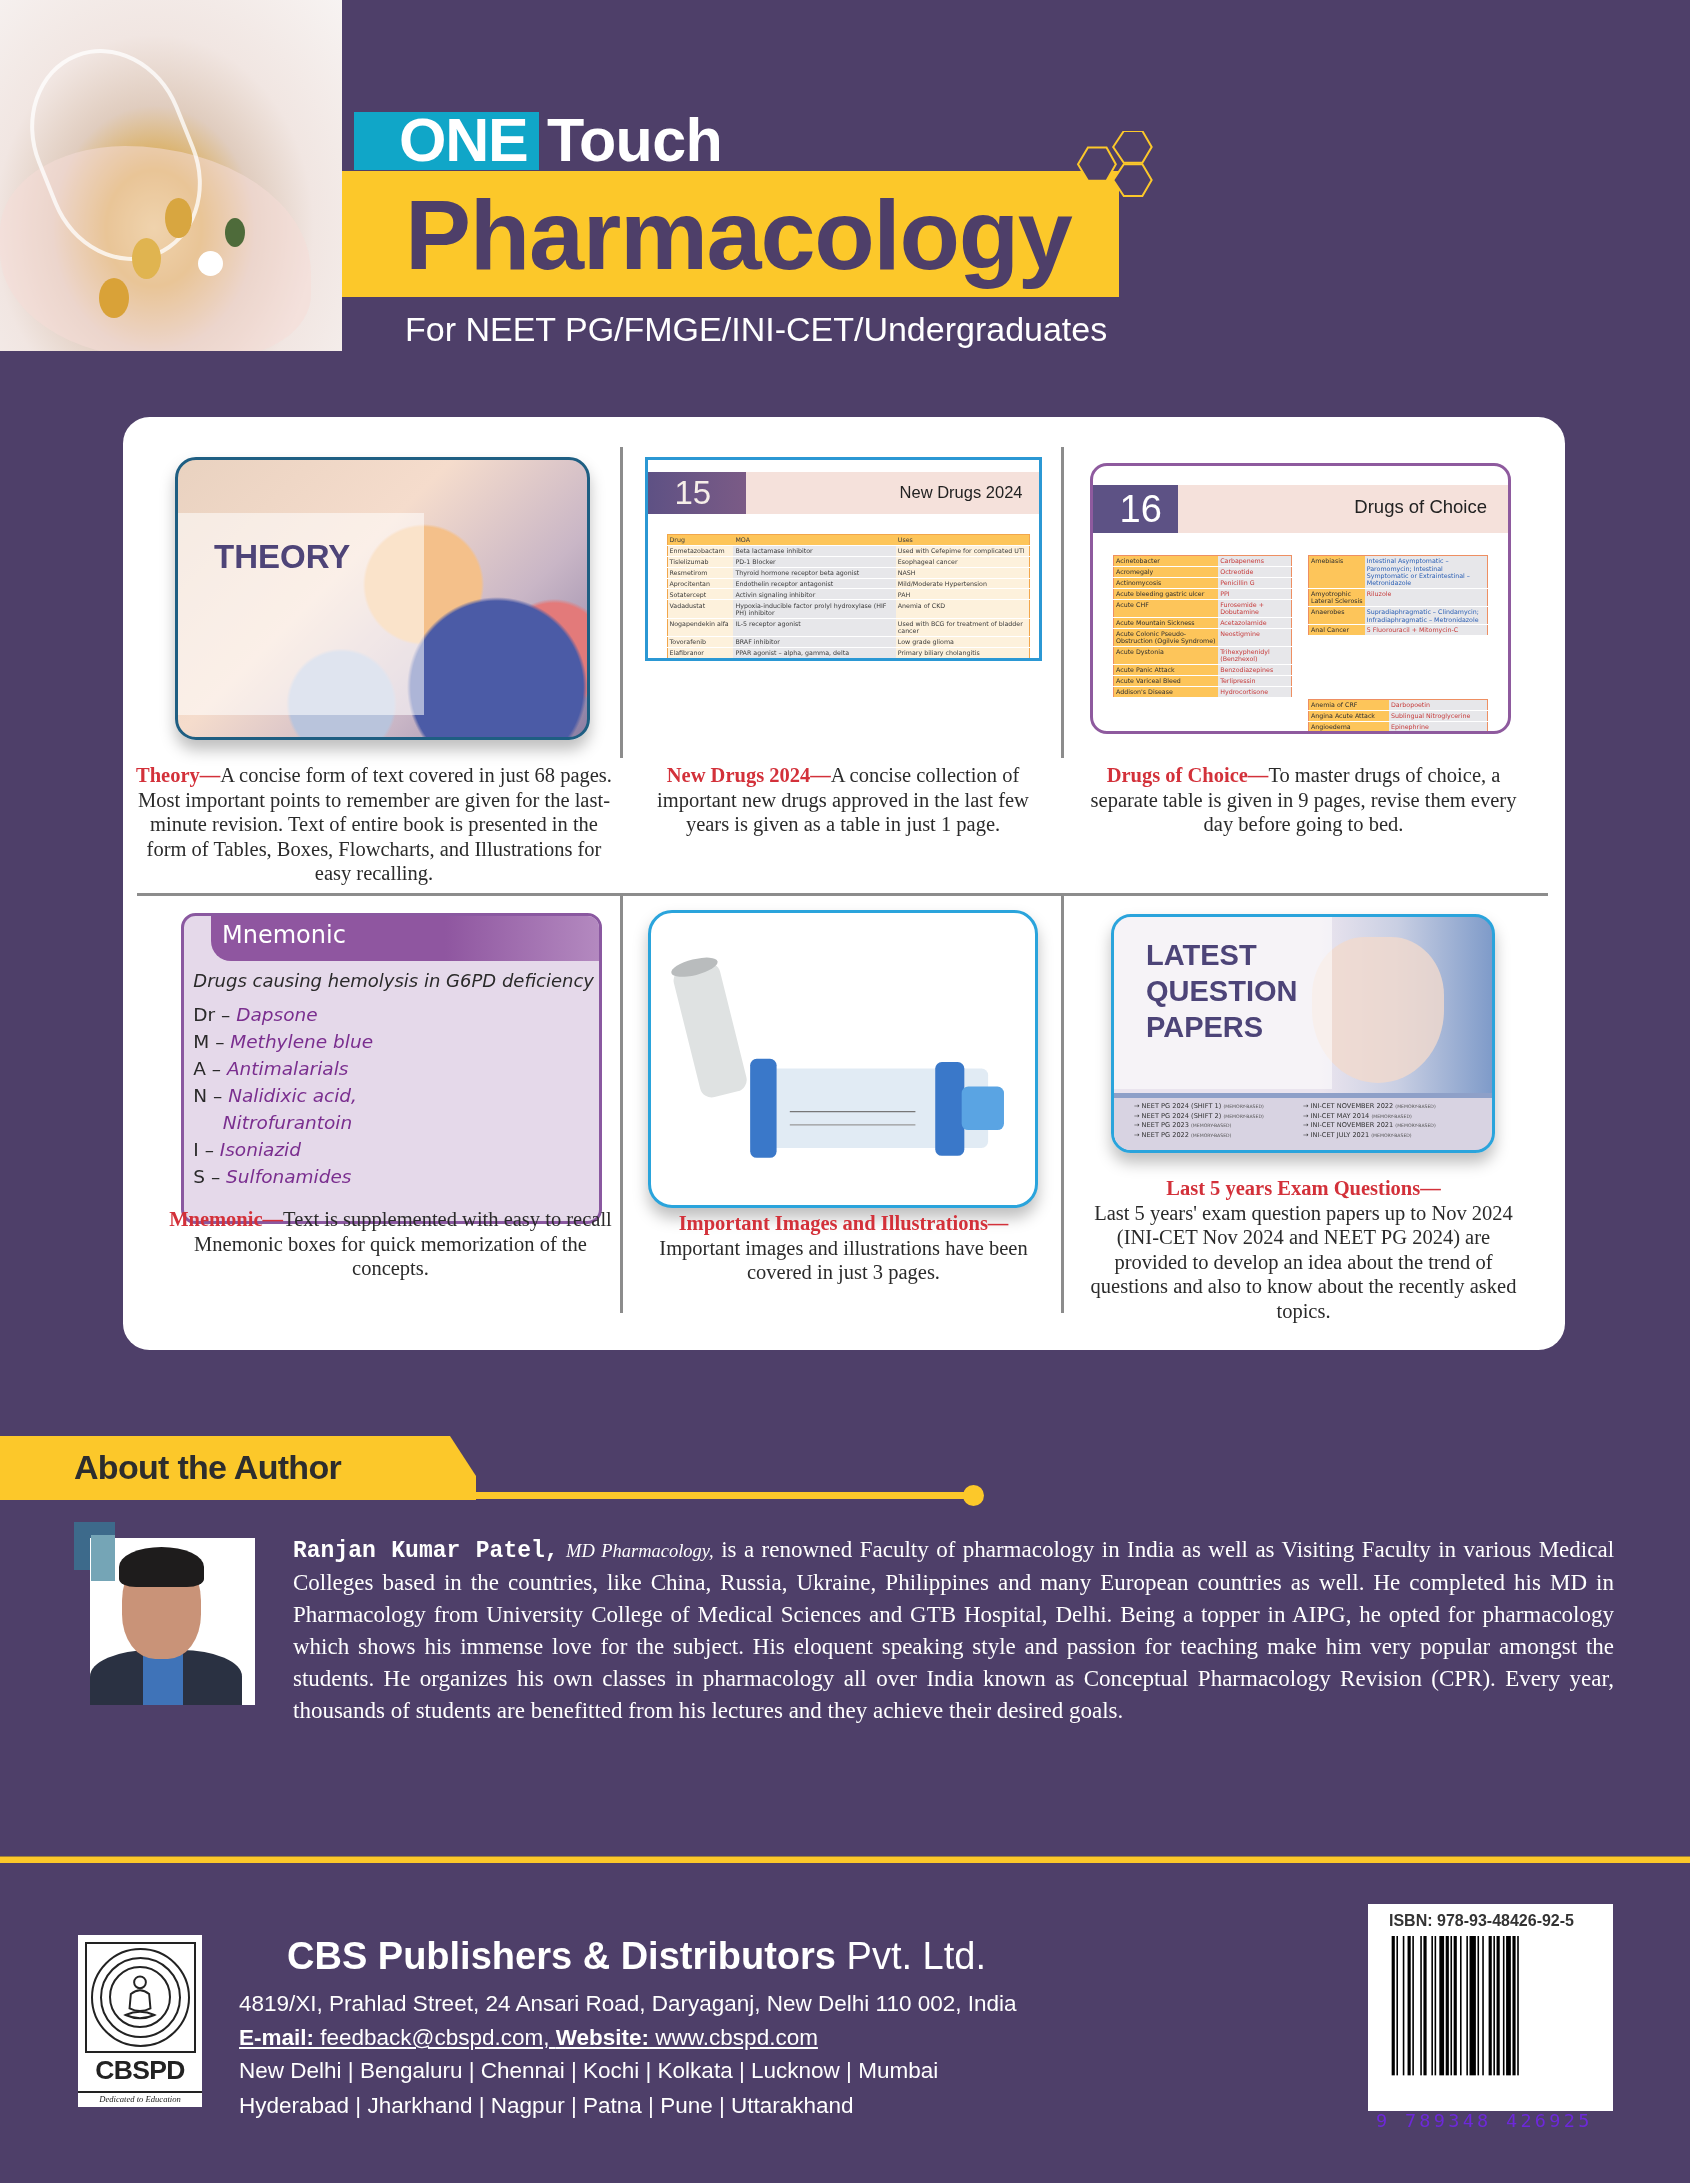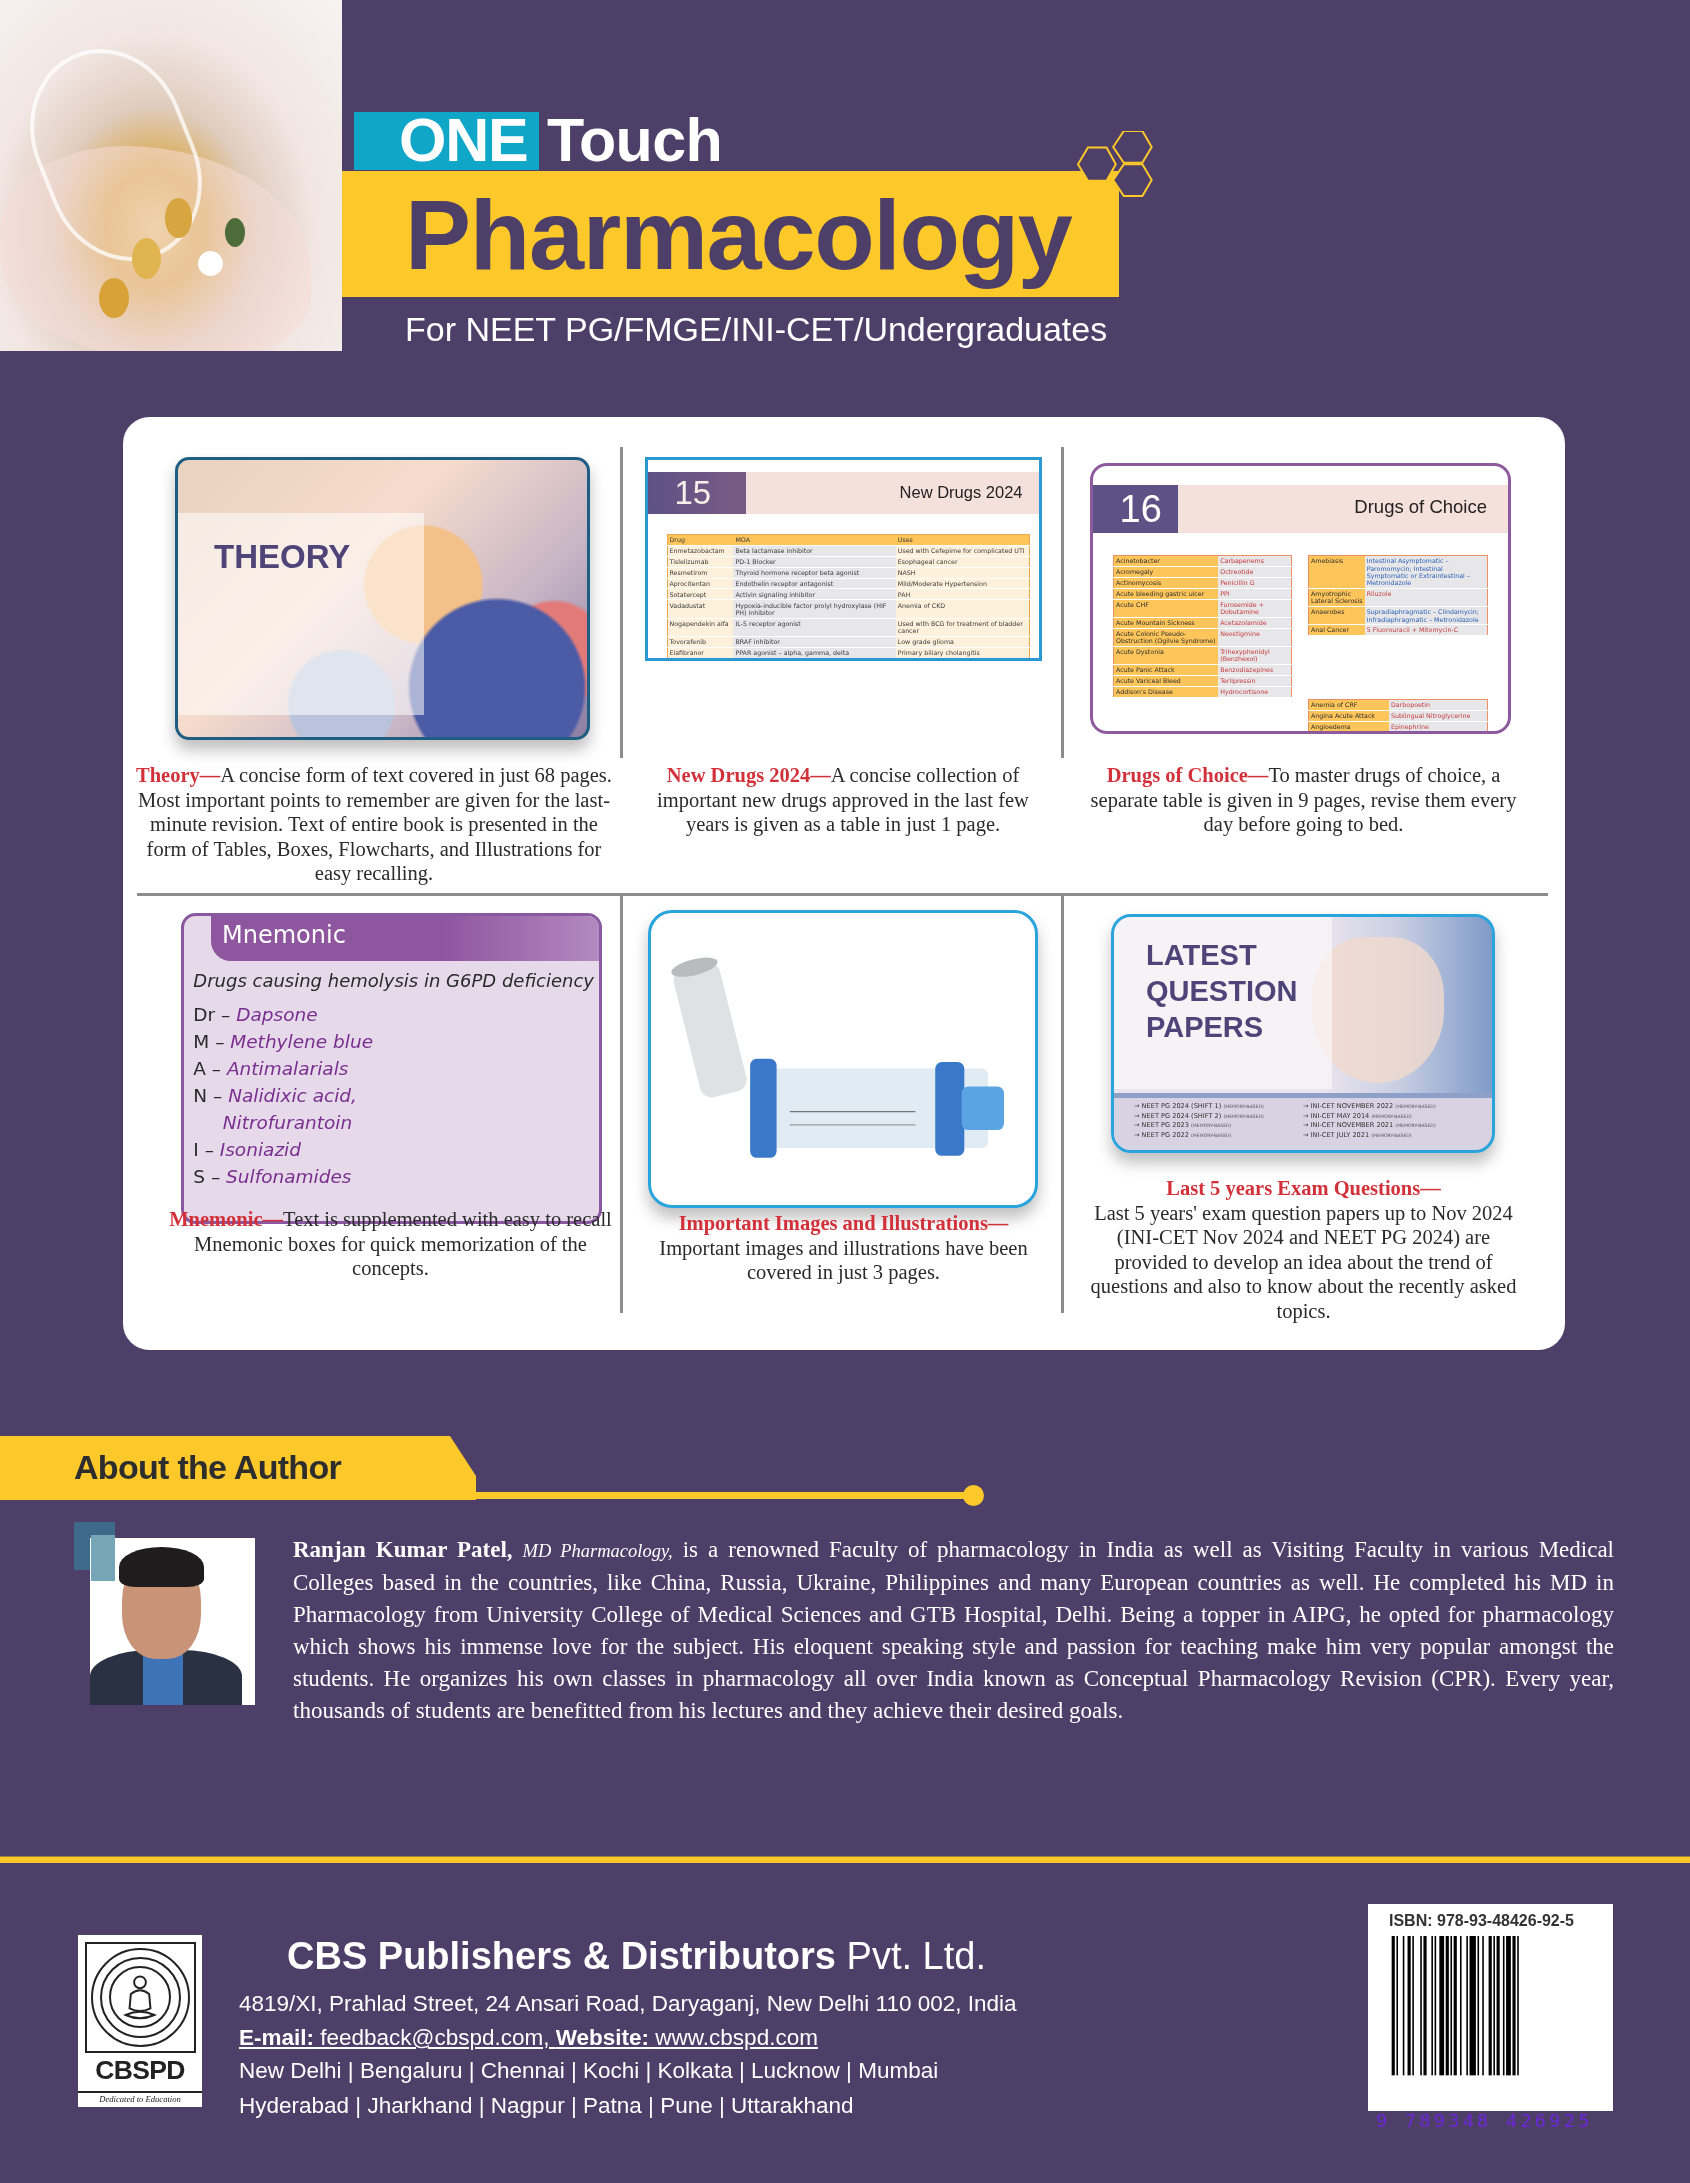--- a/index.html
+++ b/index.html
@@ -19,21 +19,21 @@
   .brand-bar { position: absolute; left: 342px; top: 171px; width: 777px; height: 126px; background: #fcc82a; }
   .brand-title { position: absolute; left: 405px; top: 179px; font-weight: bold; font-size: 99px; color: #4e3f69; letter-spacing: -1.3px; line-height: 112px; }
   .hexes { position: absolute; left: 1068px; top: 131px; }
   .brand-subtitle { position: absolute; left: 405px; top: 306px; font-size: 34px; color: #fff; line-height: 46px; }
 
   
   .features-card { position: absolute; left: 123px; top: 417px; width: 1442px; height: 933px; background: #fff; border-radius: 26.5px; }
   .vdiv { position: absolute; width: 2.6px; background: #8c8c8c; }
   .hdiv { position: absolute; height: 2.6px; background: #8c8c8c; }
 
-  .thumb { position: absolute; border-radius: 14px; overflow: hidden; box-shadow: 0 9.3px 14.6px rgba(0,0,0,0.25); }
+  .thumb { position: absolute; border-radius: 21px; overflow: hidden; box-shadow: 0 9.3px 14.6px rgba(0,0,0,0.25); }
   .caption { position: absolute; text-align: center; font-family: "Liberation Serif", serif; font-size: 20.5px; line-height: 24.5px; color: #2b2b2b; }
   .caption .hl { color: #d3313a; font-weight: bold; }
 
   
   .t-theory { left: 175px; top: 457px; width: 415px; height: 283px; border: 3.3px solid #1e5e82;
       background:
         radial-gradient(circle at 78% 82%, #4b5ba6 0 22%, transparent 23%),
         radial-gradient(circle at 92% 70%, #e37a7a 0 12%, transparent 13%),
         radial-gradient(circle at 60% 45%, #f4c08a 0 20%, transparent 21%),
         radial-gradient(circle at 40% 88%, #b9c4dc 0 15%, transparent 16%),
@@ -91,21 +91,21 @@
   .about-line { position: absolute; left: 463px; top: 1492px; width: 509px; height: 6.6px; background: #fcc82a; }
   .about-dot { position: absolute; left: 963px; top: 1485px; width: 21px; height: 21px; border-radius: 50%; background: #fcc82a; }
   .deco-sq1 { position: absolute; left: 74px; top: 1522px; width: 41px; height: 48px; background: #3d6a8b; }
   .deco-sq2 { position: absolute; left: 91px; top: 1535px; width: 24px; height: 46px; background: #75a5b6; }
   .author-photo { position: absolute; left: 90px; top: 1538px; width: 165px; height: 167px; background: #fff; overflow: hidden; }
   .author-photo .head { position: absolute; left: 32px; top: 14.6px; width: 79px; height: 106px; background: #c99378; border-radius: 45% 45% 42% 42%; }
   .author-photo .hair { position: absolute; left: 29px; top: 9.3px; width: 85px; height: 40px; background: #1e1c1c; border-radius: 50% 50% 20% 20%; }
   .author-photo .body { position: absolute; left: 0; top: 112px; width: 152px; height: 66px; background: #2a3142; border-radius: 40% 40% 0 0; }
   .author-photo .shirt { position: absolute; left: 53px; top: 114px; width: 40px; height: 53px; background: #3f73b8; }
   .author-bio { position: absolute; left: 293px; top: 1534px; width: 1321px; font-family: "Liberation Serif", serif; font-size: 23px; line-height: 32px; color: #fff; text-align: justify; }
-  .author-bio .name { font-weight: bold; }
+  .author-bio .name { font-weight: bold; font-family: Liberation Mono, monospace; }
   .author-bio .cred { font-style: italic; font-size: 18.5px; }
 
   
   .footer-rule { position: absolute; left: 0; top: 1856px; width: 1690px; height: 6.6px; background: #fcc82a; border-top: 1.3px solid #a08038; }
   .logo { position: absolute; left: 78px; top: 1935px; width: 124px; height: 172px; background: #fff; }
   .logo .frame { position: absolute; left: 6.6px; top: 6.6px; width: 111px; height: 111px; border: 2.6px solid #222; }
   .logo .ring { position: absolute; border: 2px solid #222; border-radius: 50%; }
   .logo .text { position: absolute; left: 0; top: 120px; width: 100%; text-align: center; font-weight: bold; font-size: 26.5px; color: #222; letter-spacing: -0.7px; }
   .logo .tag { position: absolute; left: 0; top: 156px; width: 100%; text-align: center; font-family: "Liberation Serif", serif; font-style: italic; font-size: 8.6px; color: #222; border-top: 2px solid #222; padding-top: 1.3px; }
   .pub-name { position: absolute; left: 239px; top: 1935px; font-size: 38px; color: #fff; }

